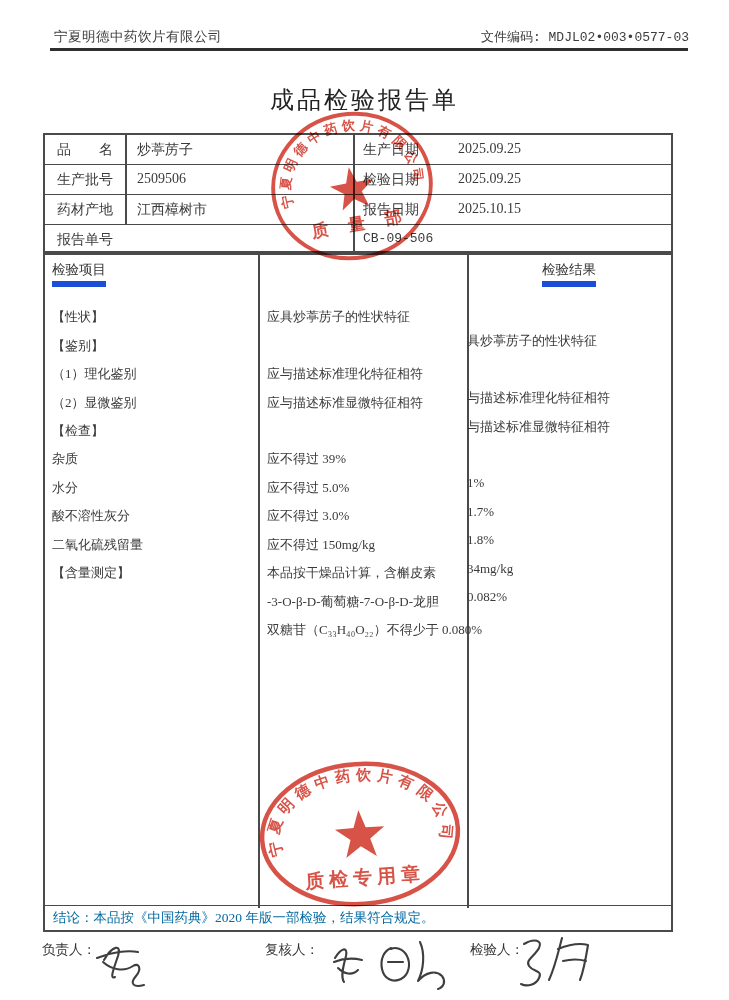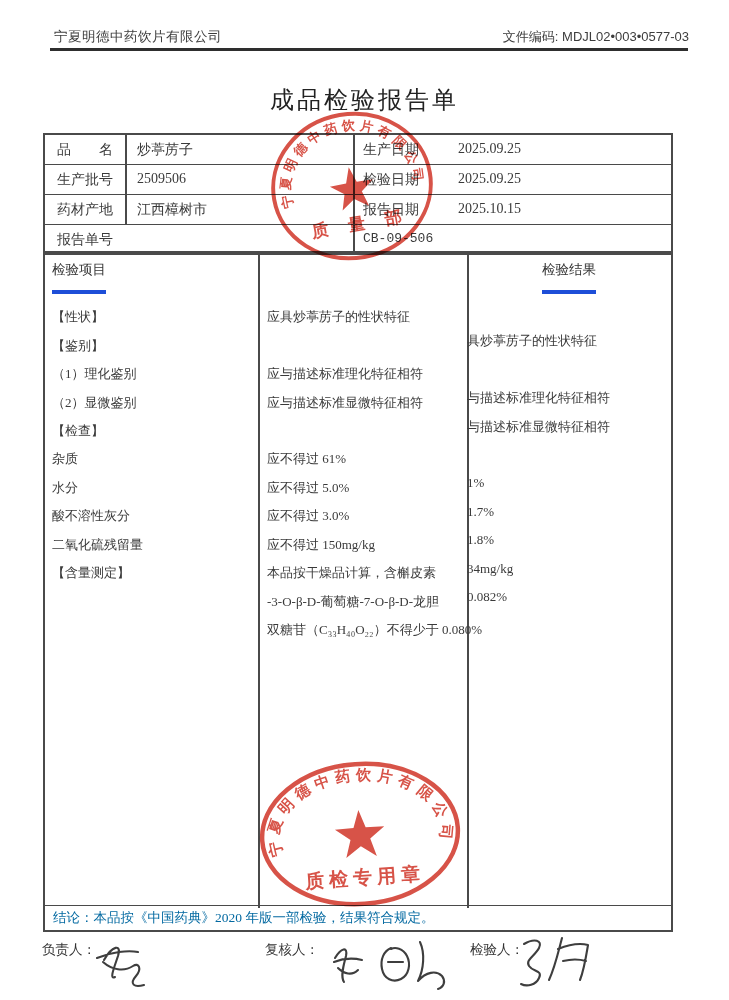--- a/index.html
+++ b/index.html
@@ -3,34 +3,34 @@
 <meta charset="utf-8">
 <style>
   html,body{margin:0;padding:0;}
   body{
     width:729px;height:1000px;background:#ffffff;position:relative;overflow:hidden;
     font-family:"Liberation Serif","DejaVu Serif",serif;color:#3d3d3d;
   }
   .abs{position:absolute;}
   
   .hdr-left{left:54px;top:28px;font-size:13.5px;letter-spacing:.5px;}
-  .hdr-right{right:40px;top:28px;font-size:13px;font-family:Liberation Sans, sans-serif;}
+  .hdr-right{right:40px;top:28px;font-size:13px;font-family:Liberation Mono, monospace;}
   .hdr-rule{left:50px;top:48px;width:638px;height:3px;background:#2e2e2e;}
   
   .title{left:0;top:84px;width:729px;text-align:center;font-size:24px;font-weight:normal;letter-spacing:3px;color:#222;}
   
   .info-table{left:43px;top:133px;width:630px;height:120px;border:2px solid #4a4a4a;box-sizing:border-box;}
   .info-table .hline{position:absolute;left:0;width:100%;height:1.5px;background:#4a4a4a;}
   .info-table .vline{position:absolute;top:0;width:1.5px;background:#4a4a4a;}
   .info-cell{position:absolute;font-size:14px;white-space:nowrap;color:#3a3a3a;}
   
   .main-table{left:43px;top:253px;width:630px;height:679px;border:2px solid #4a4a4a;box-sizing:border-box;}
   .main-table .vcol{position:absolute;top:0;width:1.5px;height:653px;background:#4a4a4a;}
   .mt-head{position:absolute;top:6px;font-size:13.5px;color:#333;}
-  .mt-head span{border-bottom:4px solid #1d4ed8;padding-bottom:13px;}
+  .mt-head span{border-bottom:6px solid #1d4ed8;padding-bottom:4px;}
   .rows{position:absolute;left:0;top:48px;width:100%;}
   .mrow{display:flex;height:28.45px;align-items:center;font-size:13px;color:#3a3a3a;}
   .mrow .c-item{width:213px;padding-left:7px;box-sizing:border-box;white-space:nowrap;}
   .mrow .c-std{width:209px;padding-left:9px;box-sizing:border-box;white-space:nowrap;}
   .mrow .c-res{width:200px;padding-left:0;box-sizing:border-box;white-space:nowrap;margin-top:48px;}
   .conclusion{position:absolute;left:0;bottom:0;width:100%;height:25px;border-top:1.5px solid #4a4a4a;
     box-sizing:border-box;display:flex;align-items:center;padding-left:8px;font-size:13.5px;color:#0369a1;}
   
   .sig-label{position:absolute;top:941px;font-size:13.5px;color:#333;}
   .sig-svg{position:absolute;left:0;top:918px;pointer-events:none;}
@@ -102,21 +102,21 @@
       <div class="c-std">应与描述标准显微特征相符</div>
       <div class="c-res">与描述标准显微特征相符</div>
     </div>
     <div class="mrow">
       <div class="c-item">【检查】</div>
       <div class="c-std"></div>
       <div class="c-res"></div>
     </div>
     <div class="mrow">
       <div class="c-item">杂质</div>
-      <div class="c-std">应不得过 61%</div>
+      <div class="c-std">应不得过 39%</div>
       <div class="c-res">1%</div>
     </div>
     <div class="mrow">
       <div class="c-item">水分</div>
       <div class="c-std">应不得过 5.0%</div>
       <div class="c-res">1.7%</div>
     </div>
     <div class="mrow">
       <div class="c-item">酸不溶性灰分</div>
       <div class="c-std">应不得过 3.0%</div>

